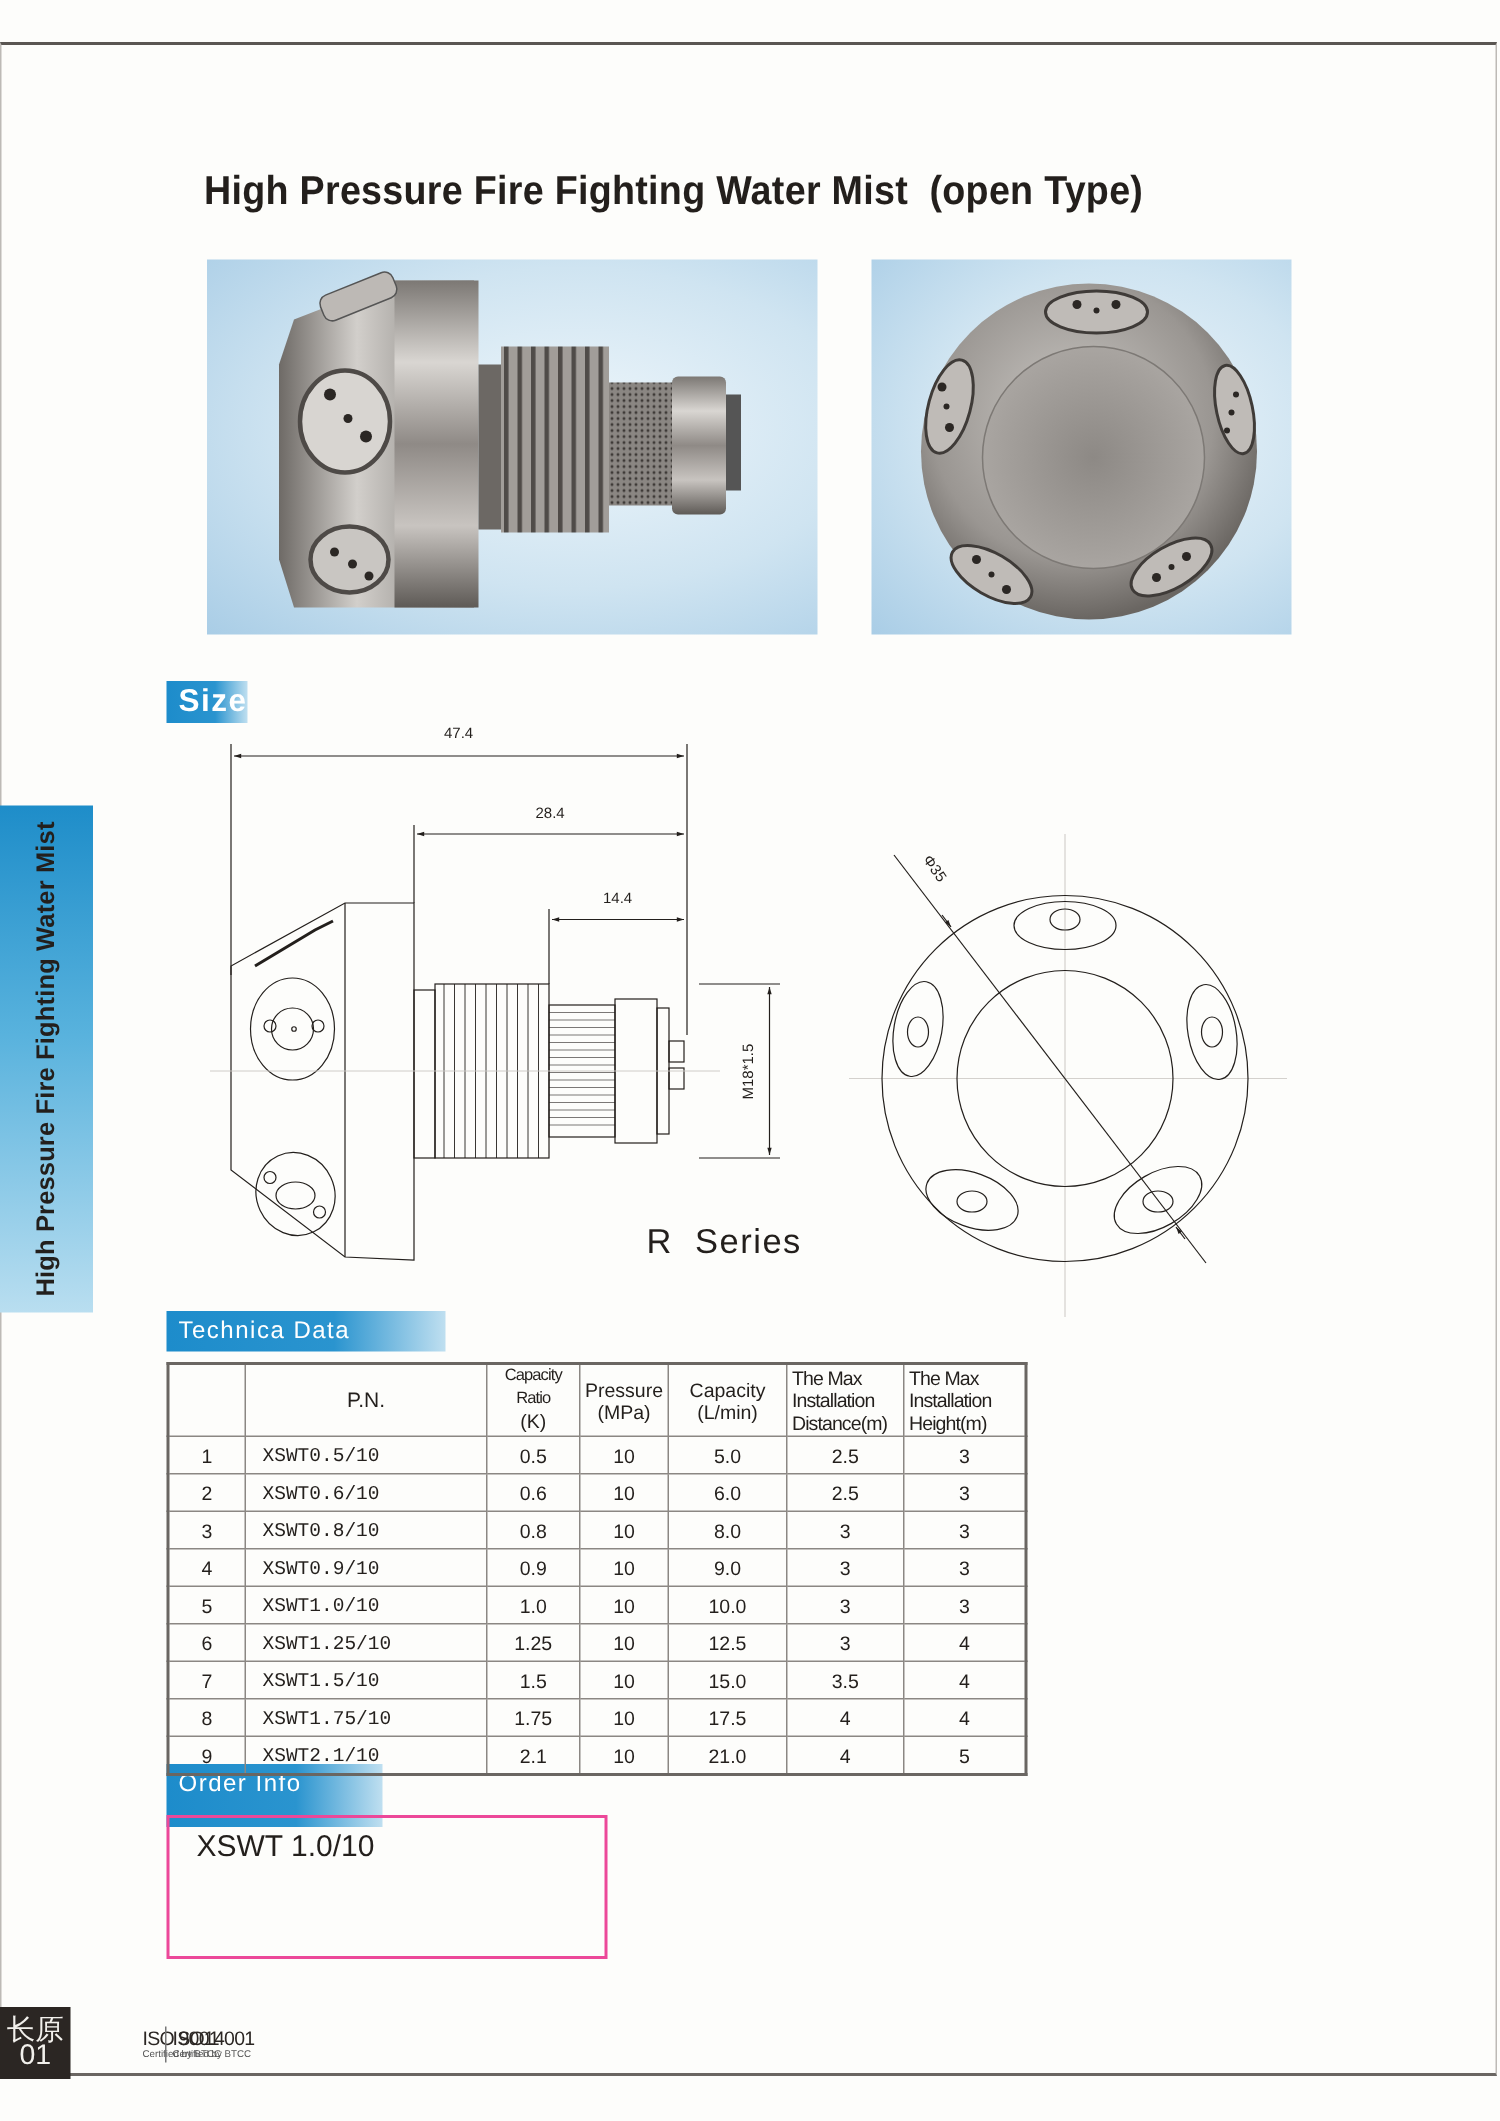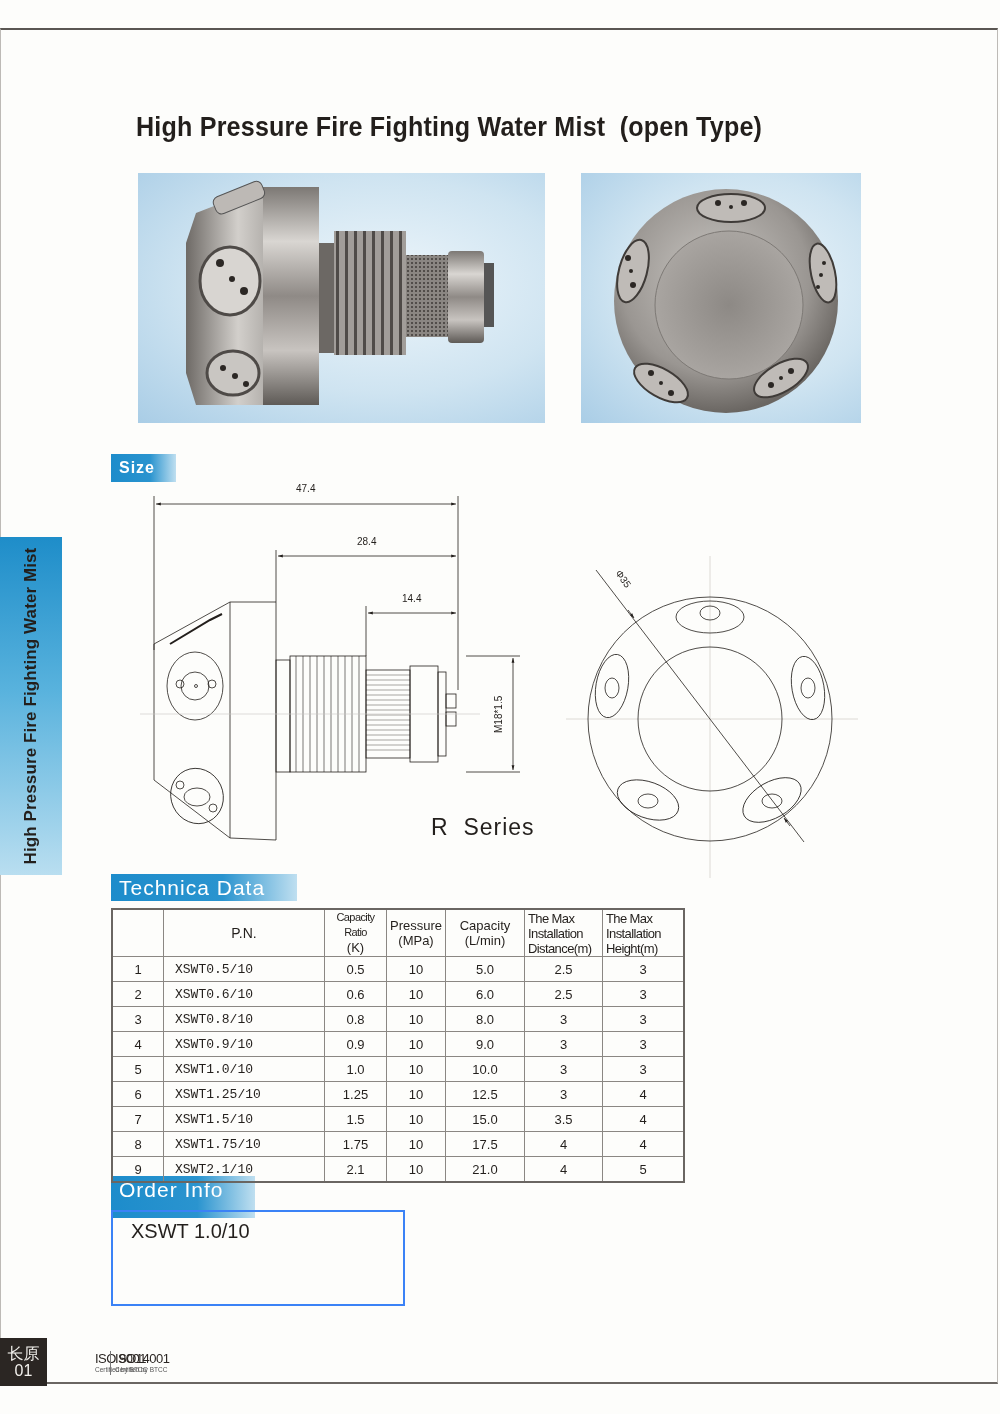--- a/index.html
+++ b/index.html
@@ -36,26 +36,26 @@
       background: linear-gradient(180deg, #1e8dc9 0%, #58b2dd 45%, #b9def0 100%);
     }
     .side-tab span {
       position: absolute; left: 31px; top: 169px;
       transform: translate(-50%, -50%) rotate(-90deg);
       white-space: nowrap; font-weight: bold; font-size: 17px; color: #231f1c;
       letter-spacing: 0.1px;
     }
 
     .section-label {
-      position: absolute; color: #ffffff; font-size: 21px; line-height: 28px;
+      position: absolute; color: #ffffff; font-size: 16px; line-height: 28px;
       padding-left: 8px; box-sizing: border-box;
       background: linear-gradient(90deg, #1d8ccb 0%, #2a94cf 60%, #bfdff0 100%);
       letter-spacing: 1px;
     }
-    .label-size { left: 111px; top: 454px; width: 65px; height: 28px; font-weight: bold; font-size: 16px; }
+    .label-size { left: 111px; top: 454px; width: 54px; height: 28px; font-weight: bold; font-size: 21px; }
     .label-tech { left: 111px; top: 874px; width: 186px; height: 27px; }
     .label-order { left: 111px; top: 1176px; width: 144px; height: 42px; }
 
     .drawing { position: absolute; left: 100px; top: 480px; width: 780px; height: 400px; }
     .dim-text { font-family: "Liberation Sans", sans-serif; font-size: 10px; fill: #231f1c; }
     .series-label {
       position: absolute; left: 431px; top: 814px; font-size: 23px; color: #231f1c;
       letter-spacing: 1px; white-space: pre;
     }
 
@@ -68,29 +68,29 @@
       border: 1px solid #8b8783; padding: 0; text-align: center; height: 24px;
     }
     table.tech th { font-weight: normal; height: 38px; line-height: 15px; }
     table.tech th.small { font-size: 11px; letter-spacing: -0.6px; }
     table.tech th.small-left { font-size: 13px; letter-spacing: -0.6px; text-align: left; padding-left: 3px; }
     table.tech td.pn { text-align: left; padding-left: 11px; font-family: Liberation Mono, monospace; }
     table.tech th.pn-h { font-size: 14px; }
 
     .order-box {
       position: absolute; left: 111px; top: 1210px; width: 294px; height: 96px;
-      border: 2px solid #3b82f6; box-sizing: border-box;
+      border: 2px solid #ec4899; box-sizing: border-box;
       padding: 6px 0 0 18px; font-size: 20px; line-height: 27px; color: #231f1c;
     }
     .order-box div { white-space: pre; }
 
     .footer-badge {
       position: absolute; left: 0; top: 1338px; width: 47px; height: 48px;
       background: #2b2623; color: #f2f0ec; text-align: center;
-      font-size: 16px; line-height: 17px; padding-top: 7px; box-sizing: border-box;
+      font-size: 19px; line-height: 17px; padding-top: 7px; box-sizing: border-box;
     }
     .cert { position: absolute; top: 1352px; color: #2b2623; }
     .cert .big { font-size: 13px; letter-spacing: -0.5px; display: block; line-height: 14px; }
     .cert .small { font-size: 6.5px; color: #555; display: block; line-height: 8px; }
     .cert-1 { left: 53px; margin-left: 42px; }
     .cert-2 { left: 115px; }
     .cert-sep { position: absolute; left: 110px; top: 1351px; width: 1px; height: 24px; background: #777; }
   </style>
 </head>
 <body>

